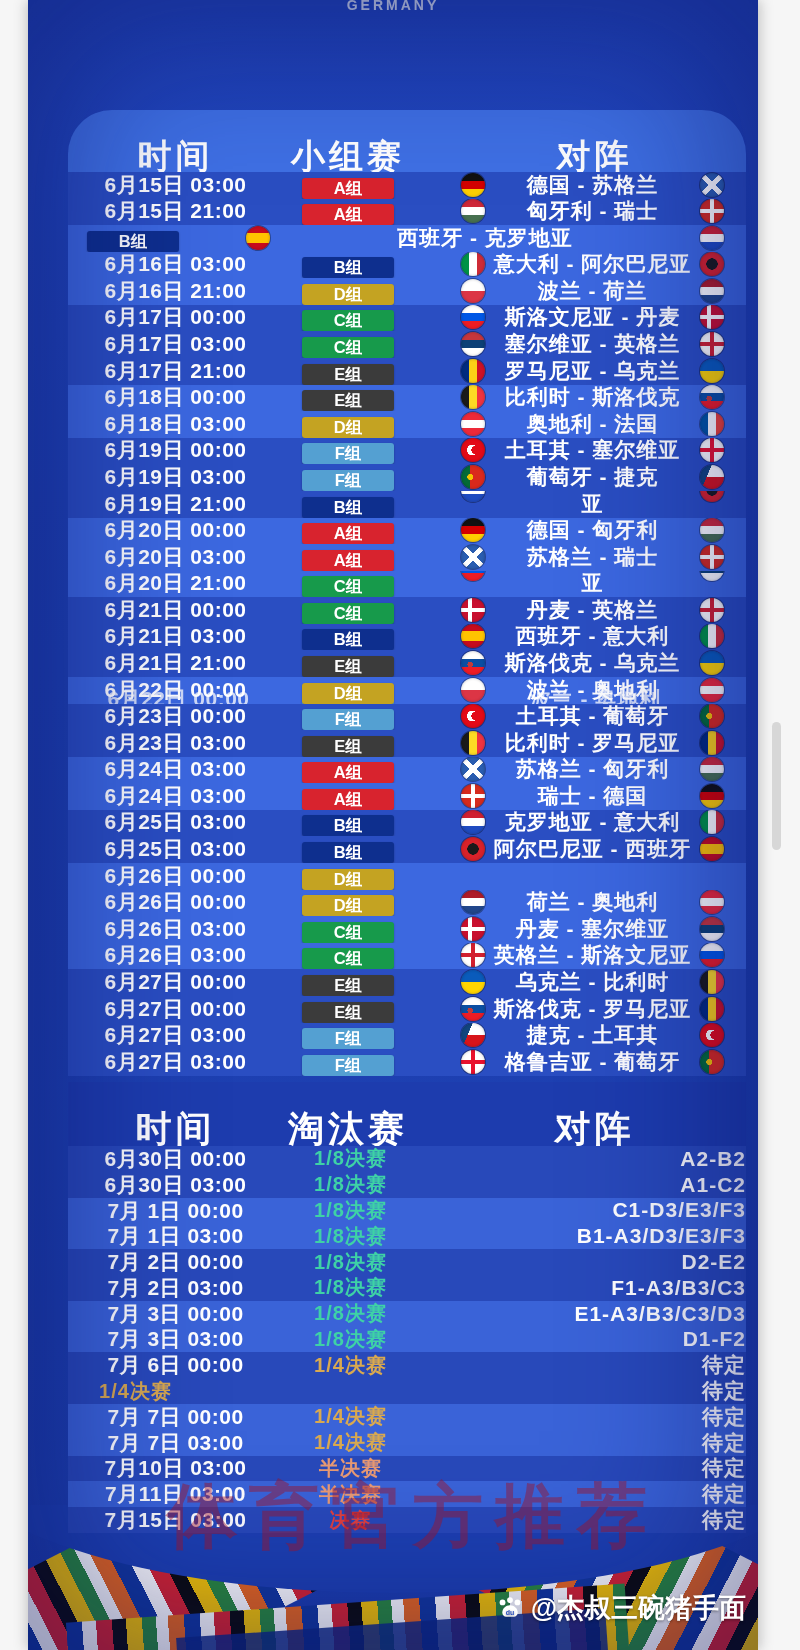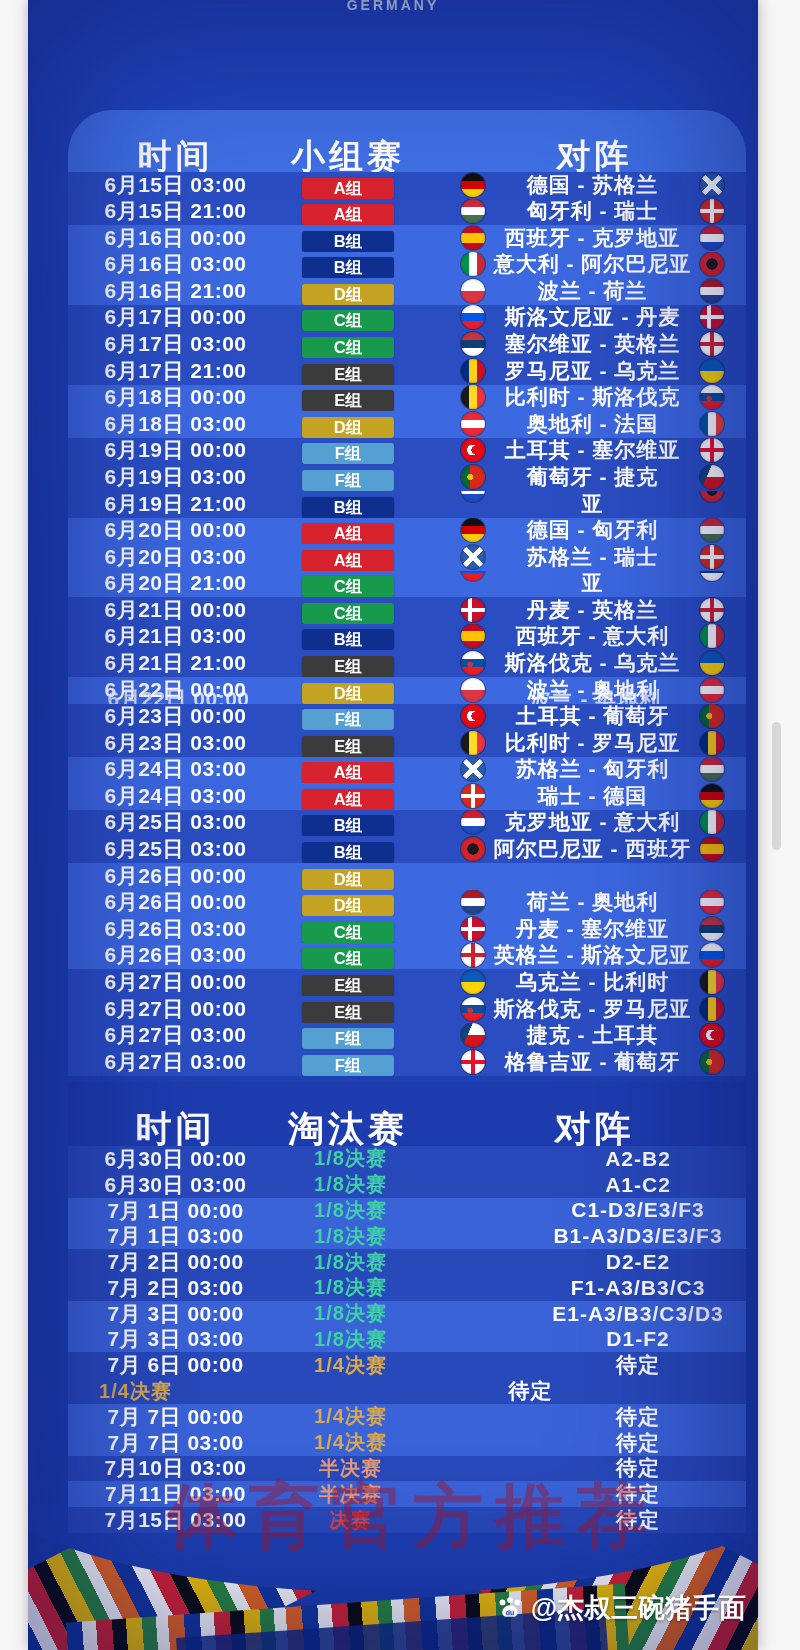--- a/index.html
+++ b/index.html
@@ -72,21 +72,21 @@
     opacity:.75;pointer-events:none;
   }
   
   .ko-head{
     position:absolute;left:40px;top:1082px;width:678px;height:64px;
     background:#1d3cae;display:flex;align-items:center;z-index:3;
   }
   .ko-head .hcol{font-size:36px;}
   .ko-rows{position:absolute;left:40px;top:1146px;width:678px;z-index:3;}
   .stage{width:135px;text-align:center;font-weight:bold;font-size:20px;letter-spacing:1px;}
-  .komatch{flex:1;padding-left:112px;text-align:center;color:#fff;font-weight:bold;
+  .komatch{flex:1;padding-left:112px;text-align:right;color:#fff;font-weight:bold;
     font-size:21px;letter-spacing:1px;}
   
   .bottomfx{position:absolute;left:0;top:1505px;width:730px;height:145px;overflow:hidden;z-index:2;}
   .rib{position:absolute;
     background:repeating-linear-gradient(90deg,
       #12389e 0 16px,#ffffff 16px 30px,#d8232e 30px 46px,#0c0c0c 46px 60px,
       #f5c400 60px 76px,#2a8a3c 76px 90px,#ffffff 90px 102px,#e8661c 102px 118px);
   }
   .rib-left{left:-130px;top:30px;width:430px;height:150px;transform:rotate(-27deg);}
   .rib-right{right:-130px;top:25px;width:430px;height:150px;transform:rotate(27deg);}
@@ -143,21 +143,20 @@
           <div class="bcol">
             <span class="badge" style="background: rgb(216, 35, 46);">A组</span>
           </div>
           <div class="match">
             <span class="flag" style="background: linear-gradient(rgb(206, 41, 57) 0px, rgb(206, 41, 57) 33%, rgb(255, 255, 255) 33%, rgb(255, 255, 255) 66%, rgb(71, 112, 80) 66%);"></span>
             <span class="mtext">匈牙利 - 瑞士</span>
             <span class="flag" style="background: linear-gradient(90deg, transparent 40%, rgb(255, 255, 255) 40%, rgb(255, 255, 255) 60%, transparent 60%), linear-gradient(transparent 40%, rgb(255, 255, 255) 40%, rgb(255, 255, 255) 60%, transparent 60%), rgb(213, 43, 30);"></span>
           </div>
         </div>
         <div class="grow b1">
-          <div class="time">6月16日 00:00</div>
           <div class="bcol">
             <span class="badge" style="background: rgb(14, 47, 142);">B组</span>
           </div>
           <div class="match">
             <span class="flag" style="background: linear-gradient(rgb(198, 11, 30) 0px, rgb(198, 11, 30) 28%, rgb(255, 196, 0) 28%, rgb(255, 196, 0) 72%, rgb(198, 11, 30) 72%);"></span>
             <span class="mtext">西班牙 - 克罗地亚</span>
             <span class="flag" style="background: linear-gradient(rgb(208, 32, 48) 0px, rgb(208, 32, 48) 33%, rgb(255, 255, 255) 33%, rgb(255, 255, 255) 66%, rgb(31, 75, 192) 66%);"></span>
           </div>
         </div>
         <div class="grow b1">

